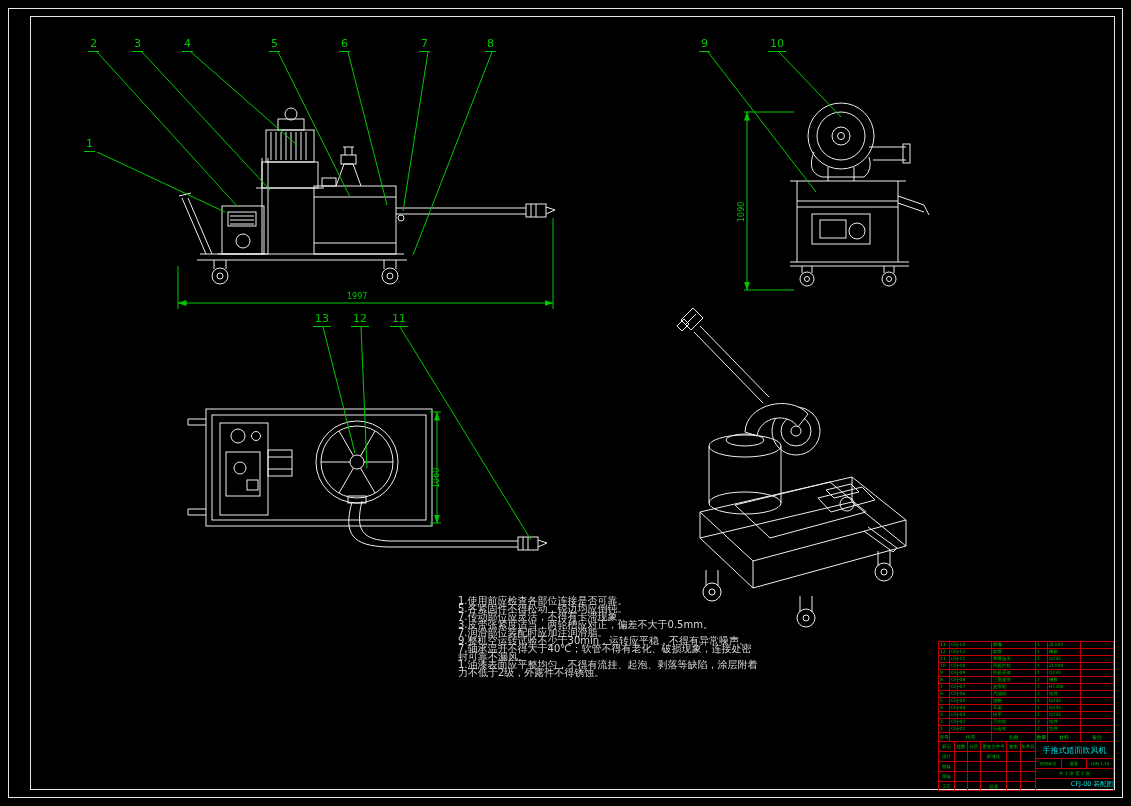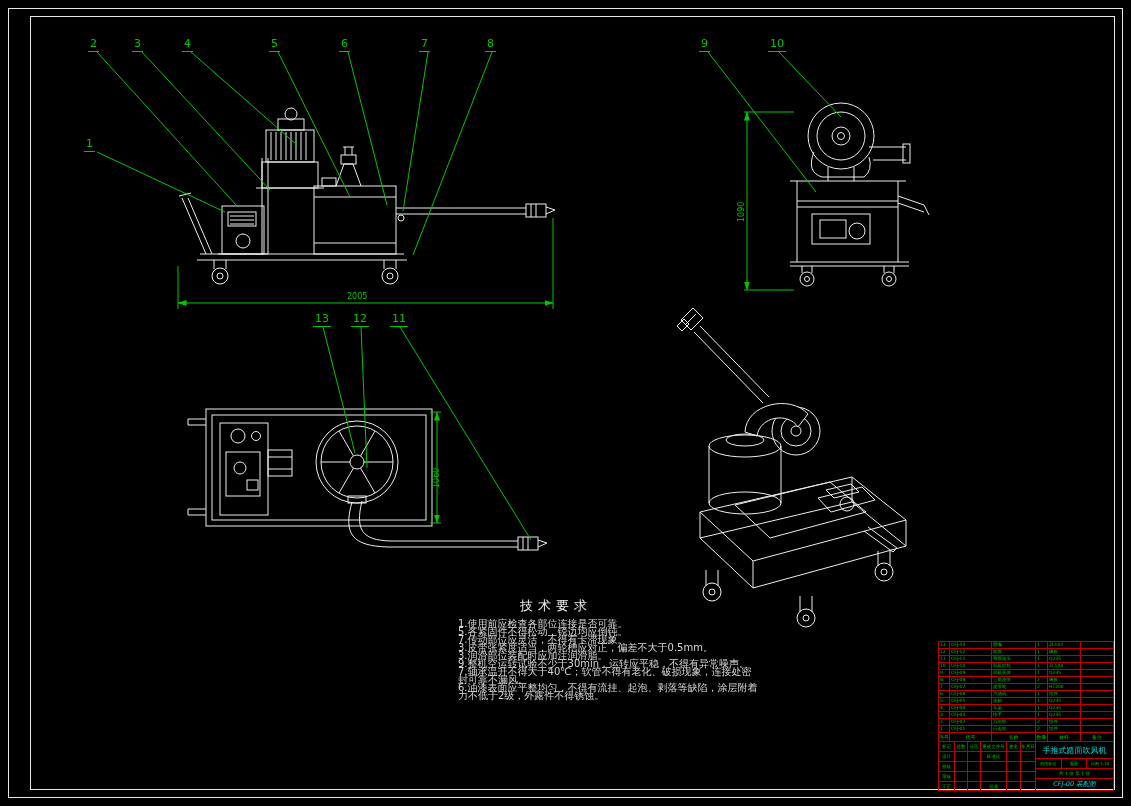--- a/index.html
+++ b/index.html
@@ -28,21 +28,21 @@
   .tb-row:last-child{border-bottom:none;}
   .tb-cell{border-right:1px solid #c00000;font-size:4.5px;color:#00c800;line-height:9px;
            text-align:center;overflow:hidden;white-space:nowrap;}
   .tb-cell:last-child{border-right:none;}
   .tb-right{flex:1;border-left:1px solid #c00000;display:flex;flex-direction:column;}
   .tb-title{height:18px;line-height:18px;text-align:center;color:#00d8d8;font-size:8px;
             border-bottom:1px solid #c00000;white-space:nowrap;overflow:hidden;}
   .tb-stage{display:grid;grid-template-columns:1fr 1fr 1fr;height:9px;border-bottom:1px solid #c00000;}
   .tb-stage .tb-cell{line-height:9px;font-size:4px;}
   .tb-sheet{height:9px;line-height:9px;font-size:4.5px;color:#00c800;text-align:center;border-bottom:1px solid #c00000;}
-  .tb-code{flex:1;line-height:11px;text-align:center;color:#00d8d8;font-size:6.5px;font-style:italic;}
+  .tb-code{flex:1;line-height:11px;text-align:right;color:#00d8d8;font-size:6.5px;}
 </style>
 </head>
 <body>
 
 <div class="page">
 
   <svg class="lines" width="1131" height="806">
     <defs>
       <marker id="ar" markerWidth="10" markerHeight="8" refX="8.5" refY="4" orient="auto-start-reverse">
         <path d="M0,1 L9,4 L0,7 Z" fill="#00c800"></path>
@@ -191,35 +191,34 @@
   <div class="balloon" style="left:269px;top:38px">5</div>
   <div class="balloon" style="left:339px;top:38px">6</div>
   <div class="balloon" style="left:419px;top:38px">7</div>
   <div class="balloon" style="left:485px;top:38px">8</div>
   <div class="balloon" style="left:699px;top:38px">9</div>
   <div class="balloon" style="left:768px;top:38px">10</div>
   <div class="balloon" style="left:390px;top:313px">11</div>
   <div class="balloon" style="left:351px;top:313px">12</div>
   <div class="balloon" style="left:313px;top:313px">13</div>
 
-  <div class="dim" style="left:347px;top:293px">2005</div>
+  <div class="dim" style="left:347px;top:293px">1997</div>
   <div class="dim v" style="left:738px;top:222px">1090</div>
   <div class="dim v" style="left:433px;top:488px">1060</div>
 
   <div class="tech">
-    <div class="tech-title">技术要求</div>
     <div>
         <div class="tr-line">1.使用前应检查各部位连接是否可靠。</div>
         <div class="tr-line">5.各紧固件不得松动，锐边均应倒钝。</div>
         <div class="tr-line">7.传动部位应灵活，不得有卡滞现象。</div>
         <div class="tr-line">3.皮带张紧度适当，两轮槽应对正，偏差不大于0.5mm。</div>
-        <div class="tr-line">3.润滑部位装配时应加注润滑脂。</div>
+        <div class="tr-line">7.润滑部位装配时应加注润滑脂。</div>
         <div class="tr-line">9.整机空运转试验不少于30min，运转应平稳，不得有异常噪声。</div>
         <div class="tr-line">7.轴承温升不得大于40℃；软管不得有老化、破损现象，连接处密封可靠不漏风。</div>
-        <div class="tr-line">6.油漆表面应平整均匀，不得有流挂、起泡、剥落等缺陷，涂层附着力不低于2级，外露件不得锈蚀。</div>
+        <div class="tr-line">1.油漆表面应平整均匀，不得有流挂、起泡、剥落等缺陷，涂层附着力不低于2级，外露件不得锈蚀。</div>
       </div>
   </div>
 
   <div class="tb">
     <div class="bom">
         <div class="bom-row">
           <div class="bom-cell">13</div>
           <div class="bom-cell">CFJ-13</div>
           <div class="bom-cell">喷嘴</div>
           <div class="bom-cell">1</div>

